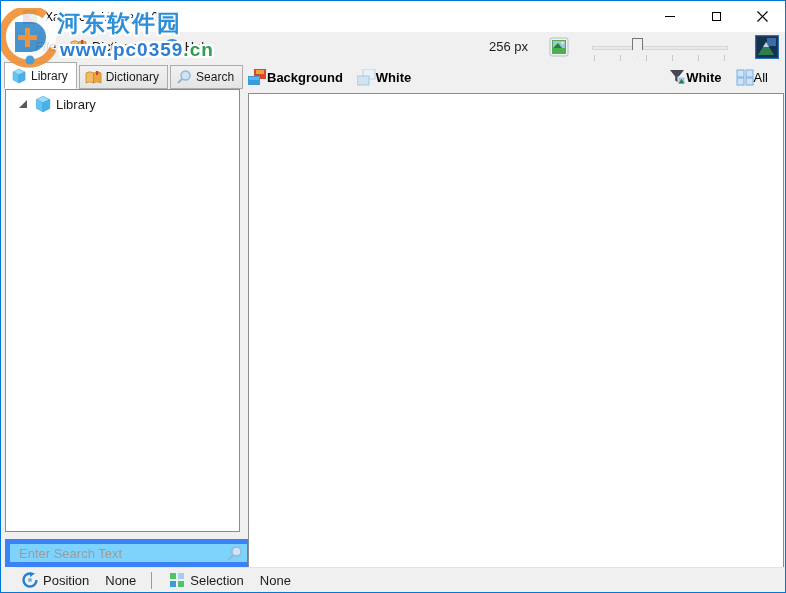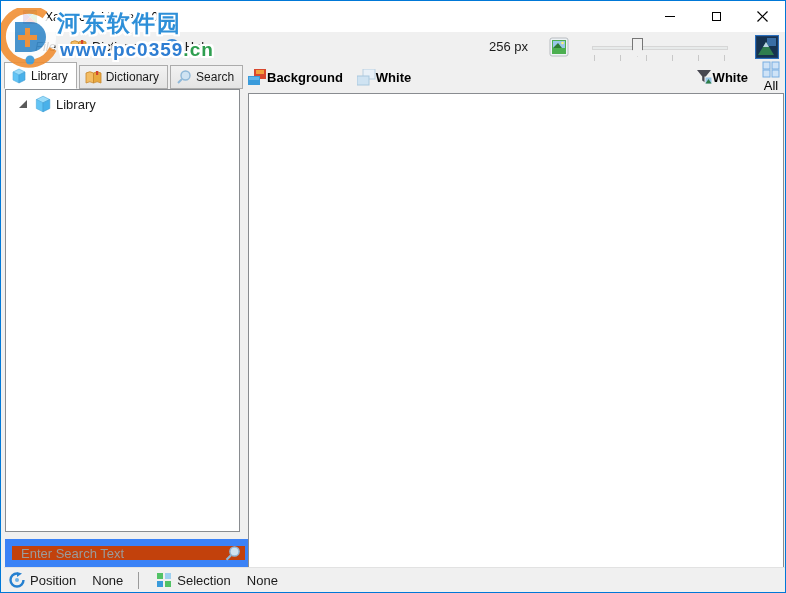--- a/index.html
+++ b/index.html
@@ -41,34 +41,34 @@
   .tab { height:24px; display:flex; align-items:center; gap:4px; padding:0 8px 0 5px; border:1px solid #acacac; background:linear-gradient(#f2f2f2,#e4e4e4); margin-right:2px; font-size:12px; color:#1b1b1b; }
   .tab.active { height:27px; background:#fff; border-bottom:1px solid #fff; position:relative; z-index:3; }
 
   .tree-panel { position:absolute; left:4px; top:88px; width:235px; height:443px; background:#fff; border:1px solid #898c90; z-index:1; }
   .tree-row { display:flex; align-items:center; height:22px; margin-top:3px; font-size:13px; color:#1b1b1b; }
   .tree-row.root { padding-left:13px; }
   .tree-row.child { padding-left:43px; }
   .expander { width:0; height:0; border-left:8px solid transparent; border-bottom:8px solid #5a5a5a; margin-right:6px; }
   .tree-label { margin-left:4px; }
 
-  .search-box { position:absolute; left:4px; top:538px; width:247px; height:28px; background:#c2410c; border:7px solid #3b82f6; display:flex; align-items:center; }
+  .search-box { position:absolute; left:4px; top:538px; width:247px; height:28px; background:#7dd3fc; border:5px solid #3b82f6; display:flex; align-items:center; }
   .search-input { flex:1; border:none; outline:none; background:transparent; font-family:"Liberation Sans",sans-serif; font-size:13px; color:#1b1b1b; padding:0 6px 0 9px; }
   .search-input::placeholder { color:#9b9b9b; }
   .search-btn { width:26px; height:24px; display:flex; align-items:center; justify-content:center; }
 
   
   .right-toolbar { position:absolute; left:247px; top:60px; width:536px; height:32px; display:flex; align-items:center; }
   .tool-item { display:flex; align-items:center; }
   .tool-item .bold { font-weight:bold; font-size:13px; }
   .tool-spacer { flex:1; }
   .right-panel { position:absolute; left:247px; top:92px; width:536px; height:475px; background:#fff; border:1px solid #898c90; }
 
   
-  .statusbar { position:absolute; left:3px; right:0; bottom:0; height:25px; background:#f0f0f0; border-top:1px solid #e2e2e2; display:flex; align-items:center; font-size:13px; color:#1b1b1b; }
+  .statusbar { position:absolute; left:16px; right:0; bottom:0; height:25px; background:#f0f0f0; border-top:1px solid #e2e2e2; display:flex; align-items:center; font-size:13px; color:#1b1b1b; }
   .status-icon { margin-left:5px; margin-right:5px; display:flex; }
   .status-value { margin-left:16px; }
   .status-sep { width:1px; height:17px; background:#9a9a9a; margin:0 13px 0 15px; }
 
   
   .watermark { position:absolute; left:0; top:7px; z-index:20; pointer-events:none; }
   .wm-logo { position:absolute; left:-2px; top:0; opacity:.92; }
   .wm-name { position:absolute; left:56px; top:0; font-size:23px; font-weight:bold; letter-spacing:2px; color:#2d8fd8; white-space:nowrap;
     text-shadow:-2px -2px 0 #fff,2px -2px 0 #fff,-2px 2px 0 #fff,2px 2px 0 #fff,0 -2px 0 #fff,0 2px 0 #fff,-2px 0 0 #fff,2px 0 0 #fff; }
   .wm-url { position:absolute; left:59px; top:31px; font-size:19px; font-weight:bold; letter-spacing:1px; white-space:nowrap;
@@ -213,21 +213,21 @@
     </div>
     <div class="tool-spacer"></div>
     <div class="tool-item">
       <svg width="17" height="16" viewBox="0 0 17 16">
         <polygon points="1,1 15,1 9.8,7.5 9.8,14 6.2,11.5 6.2,7.5" fill="#474750"></polygon>
         <rect x="9" y="8" width="7" height="7" fill="#9ac7e8" stroke="#efefef"></rect>
         <polygon points="9.5,14.5 12.5,10 15.5,14.5" fill="#2e7d46"></polygon>
       </svg>
       <span class="bold">White</span>
     </div>
-    <div class="tool-item" style="margin-left:14px; margin-right:4px;flex-direction:column;">
+    <div class="tool-item" style="margin-left:14px; margin-right:16px;">
       <svg width="18" height="17" viewBox="0 0 18 17">
         <rect x="1" y="1" width="7" height="7" fill="#cfe3f7" stroke="#79aee2"></rect>
         <rect x="10" y="1" width="7" height="7" fill="#cfe3f7" stroke="#79aee2"></rect>
         <rect x="1" y="9" width="7" height="7" fill="#cfe3f7" stroke="#79aee2"></rect>
         <rect x="10" y="9" width="7" height="7" fill="#cfe3f7" stroke="#79aee2"></rect>
       </svg>
       <span>All</span>
     </div>
   </div>
 

